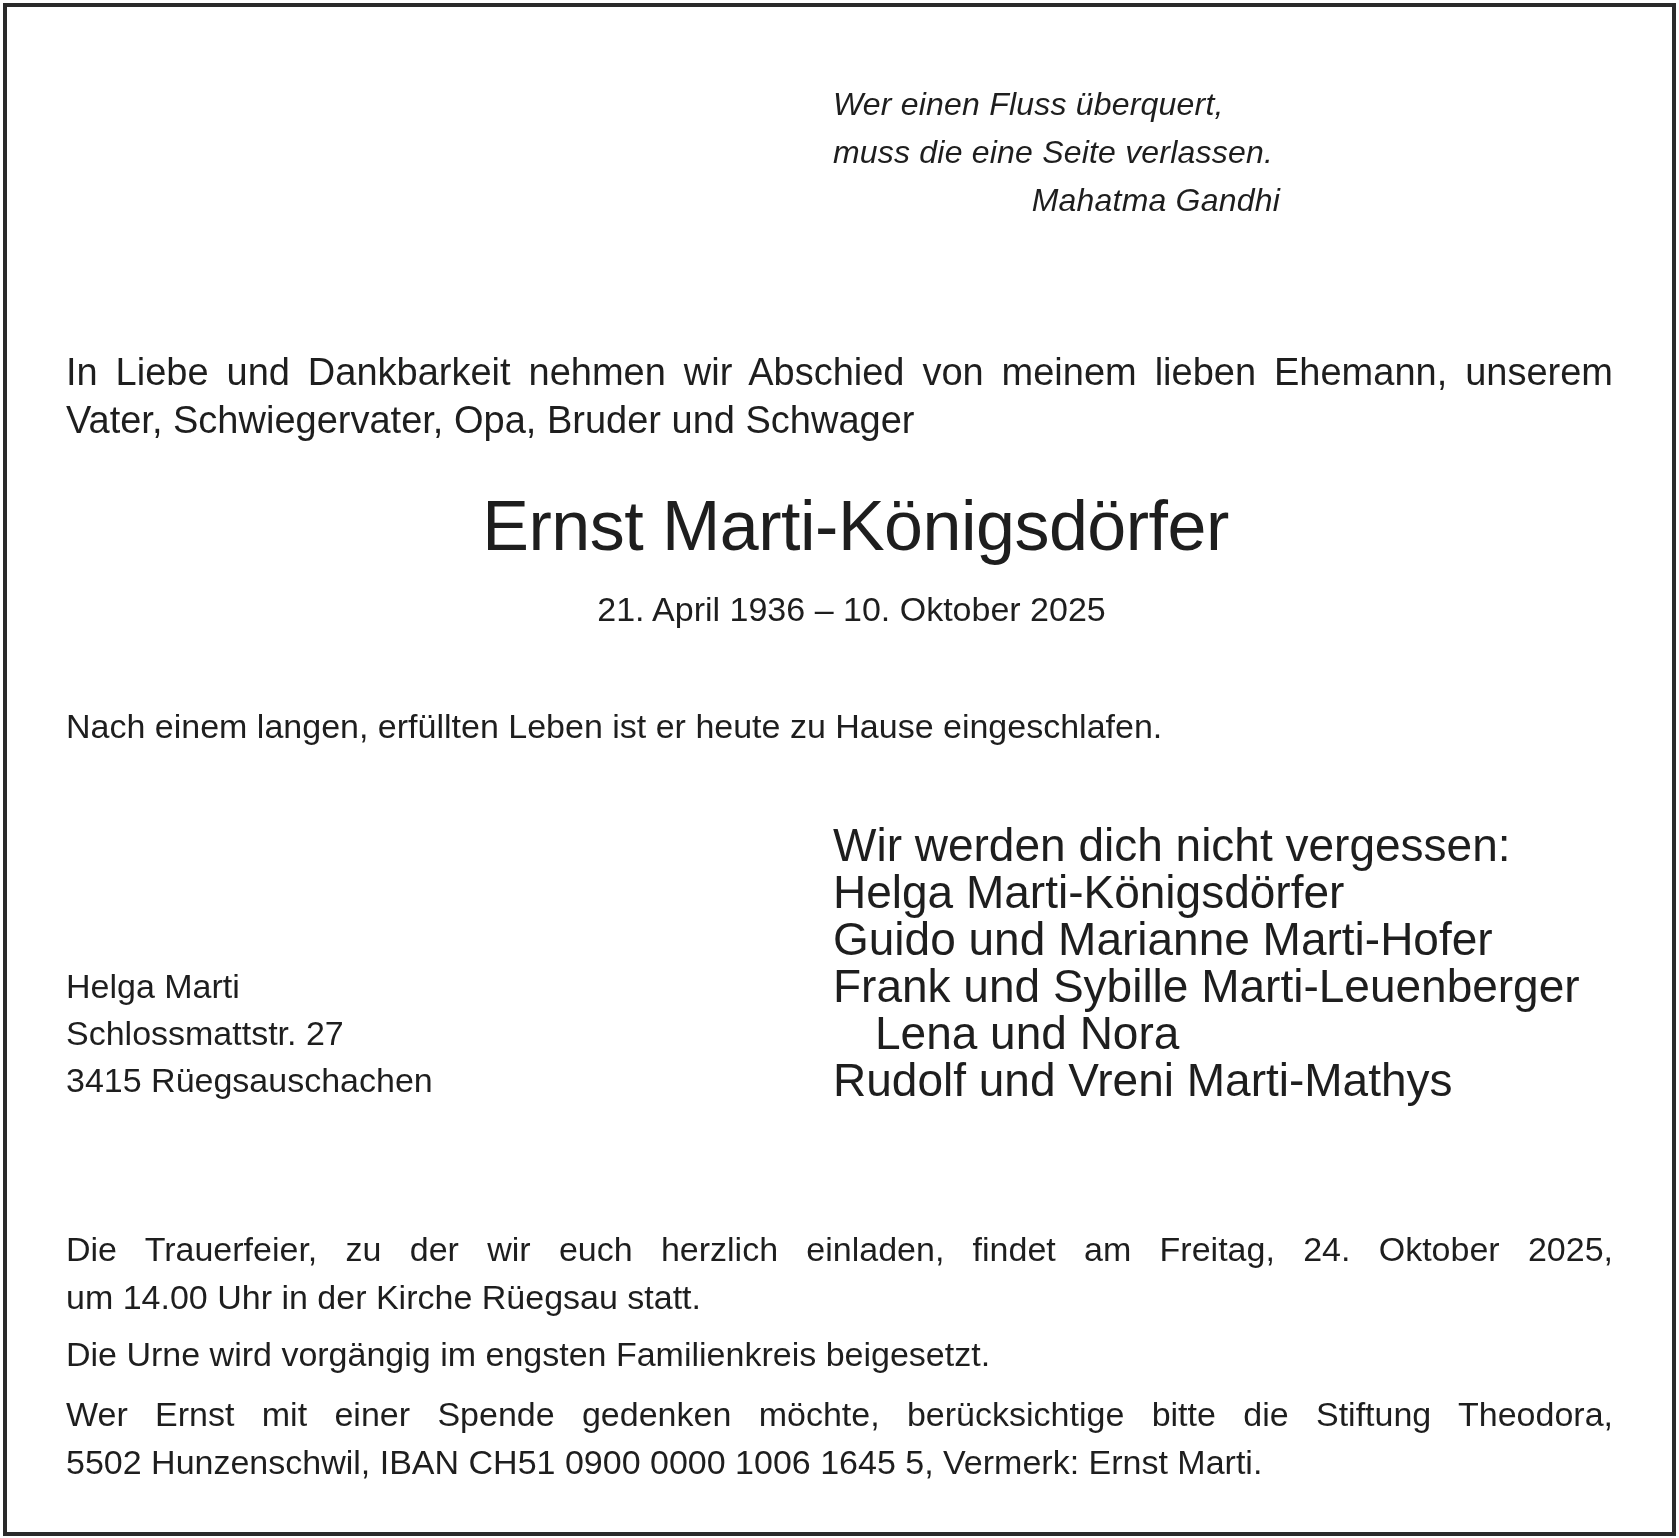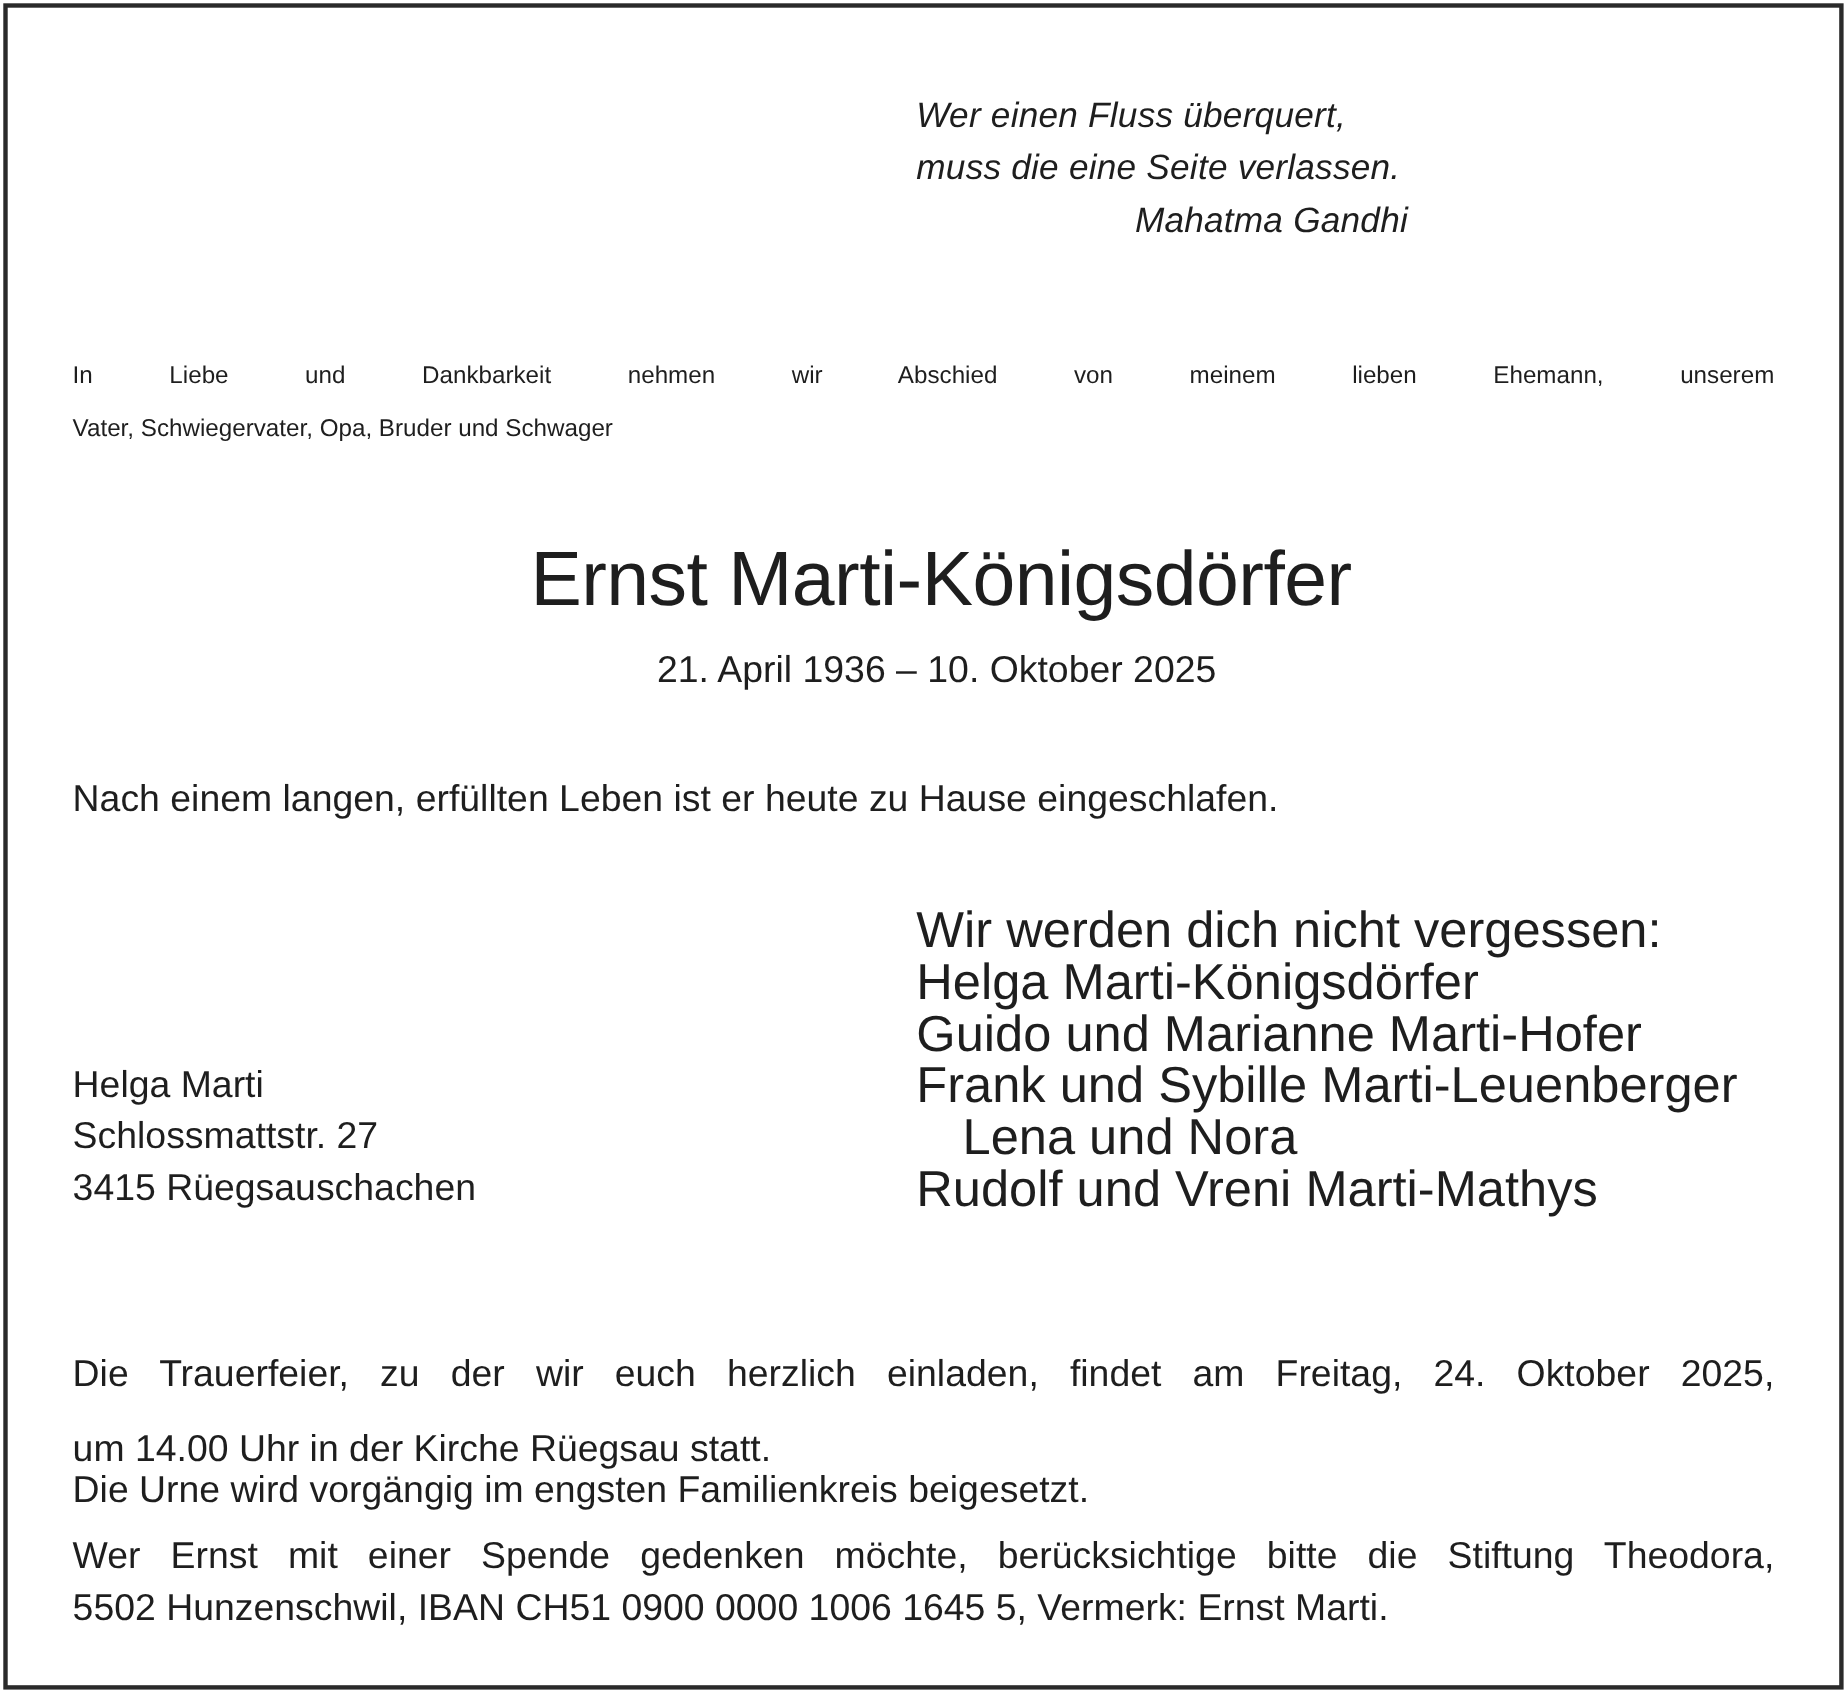--- a/index.html
+++ b/index.html
@@ -37,23 +37,23 @@
     }
     .quote .author {
       display: block;
       text-align: right;
       width: 447px;
     }
 
     
     .intro {
       left: 66px;
-      top: 317px;
+      top: 348px;
       width: 1547px;
-      font-size: 22px;
+      font-size: 38px;
       line-height: 48px;
       white-space: normal;
     }
     .intro .line1 {
       display: block;
       text-align: justify;
       text-align-last: justify;
     }
     .intro .line2 { display: block; }
 
@@ -104,21 +104,21 @@
       width: 1547px;
       font-size: 34px;
       line-height: 48px;
       white-space: normal;
     }
     .ceremony .line1 {
       display: block;
       text-align: justify;
       text-align-last: justify;
     }
-    .ceremony .line2 { display: block; margin-top: 20px; }
+    .ceremony .line2 { display: block; }
 
     .urn {
       left: 66px;
       top: 1330px;
       font-size: 34px;
       line-height: 48px;
     }
 
     .donation {
       left: 66px;

